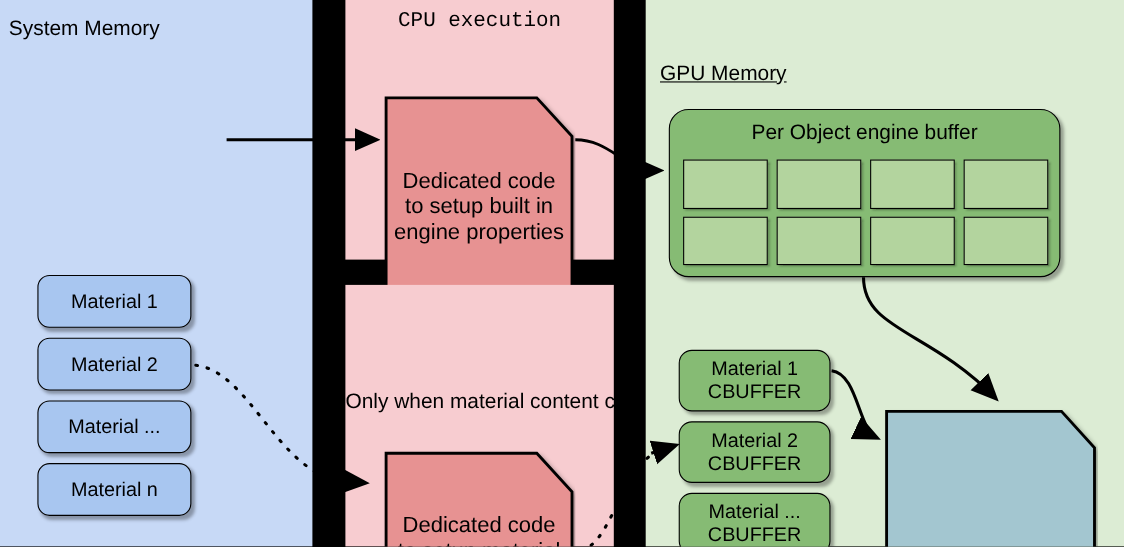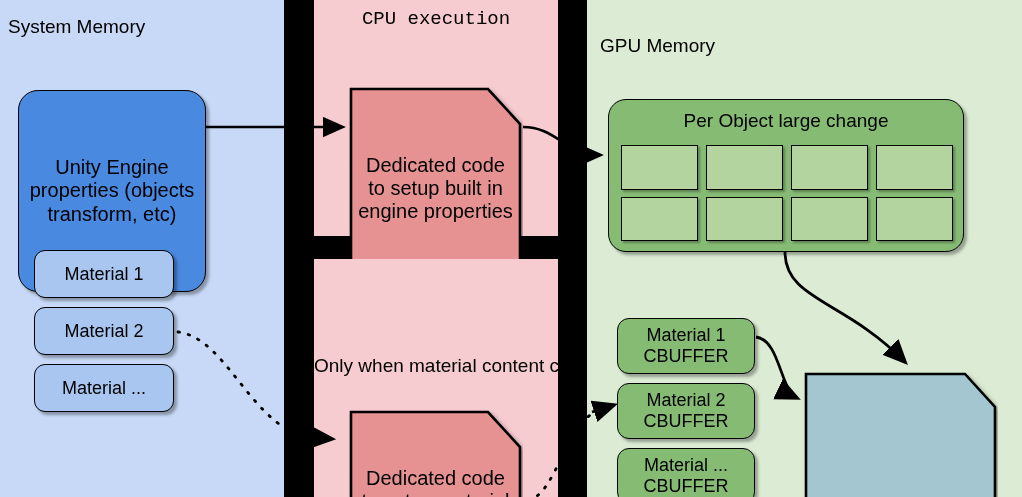--- a/index.html
+++ b/index.html
@@ -24,21 +24,21 @@
 
   .panel-title{
     position:absolute;
     font-size:19px;
     color:#000;
     white-space:nowrap;
     line-height:23px;
   }
   #title-system{left:8px;top:15px;}
   #title-cpu{left:0;top:8px;width:244px;text-align:center;font-family:Liberation Mono, monospace;}
-  #title-gpu{left:13px;top:34px;}
+  #title-gpu{left:13px;top:56px;text-decoration:underline;}
   #title-cpu-bottom{left:0;top:352px;width:244px;text-align:center;line-height:28px;}
 
   
   .box{
     position:absolute;
     box-sizing:border-box;
     border:1.6px solid #000;
     display:flex;
     align-items:center;
     justify-content:center;
@@ -133,25 +133,25 @@
   #arrows{position:absolute;left:0;top:0;width:1022px;height:497px;pointer-events:none;z-index:5;}
 </style>
 </head>
 <body>
 
 <div id="stage">
 
   <div class="panel" id="panel-system">
     <div class="panel-title" id="title-system">System Memory</div>
 
-    <div class="box rounded" id="box-unity">Unity Engine properties (objects transform, etc)</div>
 
     <div class="box rounded mat-sys" id="mat-sys-0">Material 1</div>
     <div class="box rounded mat-sys" id="mat-sys-1">Material 2</div>
     <div class="box rounded mat-sys" id="mat-sys-2">Material ...</div>
+    <div class="box rounded mat-sys" id="mat-sys-3">Material n</div>
   </div>
 
   <div class="panel" id="panel-cpu-top">
     <div class="panel-title" id="title-cpu">CPU execution</div>
   </div>
 
   <div class="doc" id="doc-engine">
     <svg class="doc-svg" viewBox="0 0 175 205" preserveAspectRatio="none">
       <path d="M3,3 L140,3 L172,38 L172,202 L3,202 Z" fill="#e79292" stroke="#000" stroke-width="2.6" style="filter:drop-shadow(3px 3px 2px rgba(0,0,0,0.32))"></path>
     </svg>
@@ -166,21 +166,21 @@
       <path d="M3,3 L140,3 L172,38 L172,182 L3,182 Z" fill="#e79292" stroke="#000" stroke-width="2.6" style="filter:drop-shadow(3px 3px 2px rgba(0,0,0,0.32))"></path>
     </svg>
     <div class="doc-label">Dedicated code to setup material data</div>
   </div>
 
   <div class="panel" id="panel-gpu">
     <div class="panel-title" id="title-gpu">GPU Memory</div>
   </div>
 
   <div id="buf-large">
-    <div id="buf-large-title">Per Object large change</div>
+    <div id="buf-large-title">Per Object engine buffer</div>
     <div id="buf-grid">
       <div class="buf-cell"></div>
       <div class="buf-cell"></div>
       <div class="buf-cell"></div>
       <div class="buf-cell"></div>
       <div class="buf-cell"></div>
       <div class="buf-cell"></div>
       <div class="buf-cell"></div>
       <div class="buf-cell"></div>
     </div>

